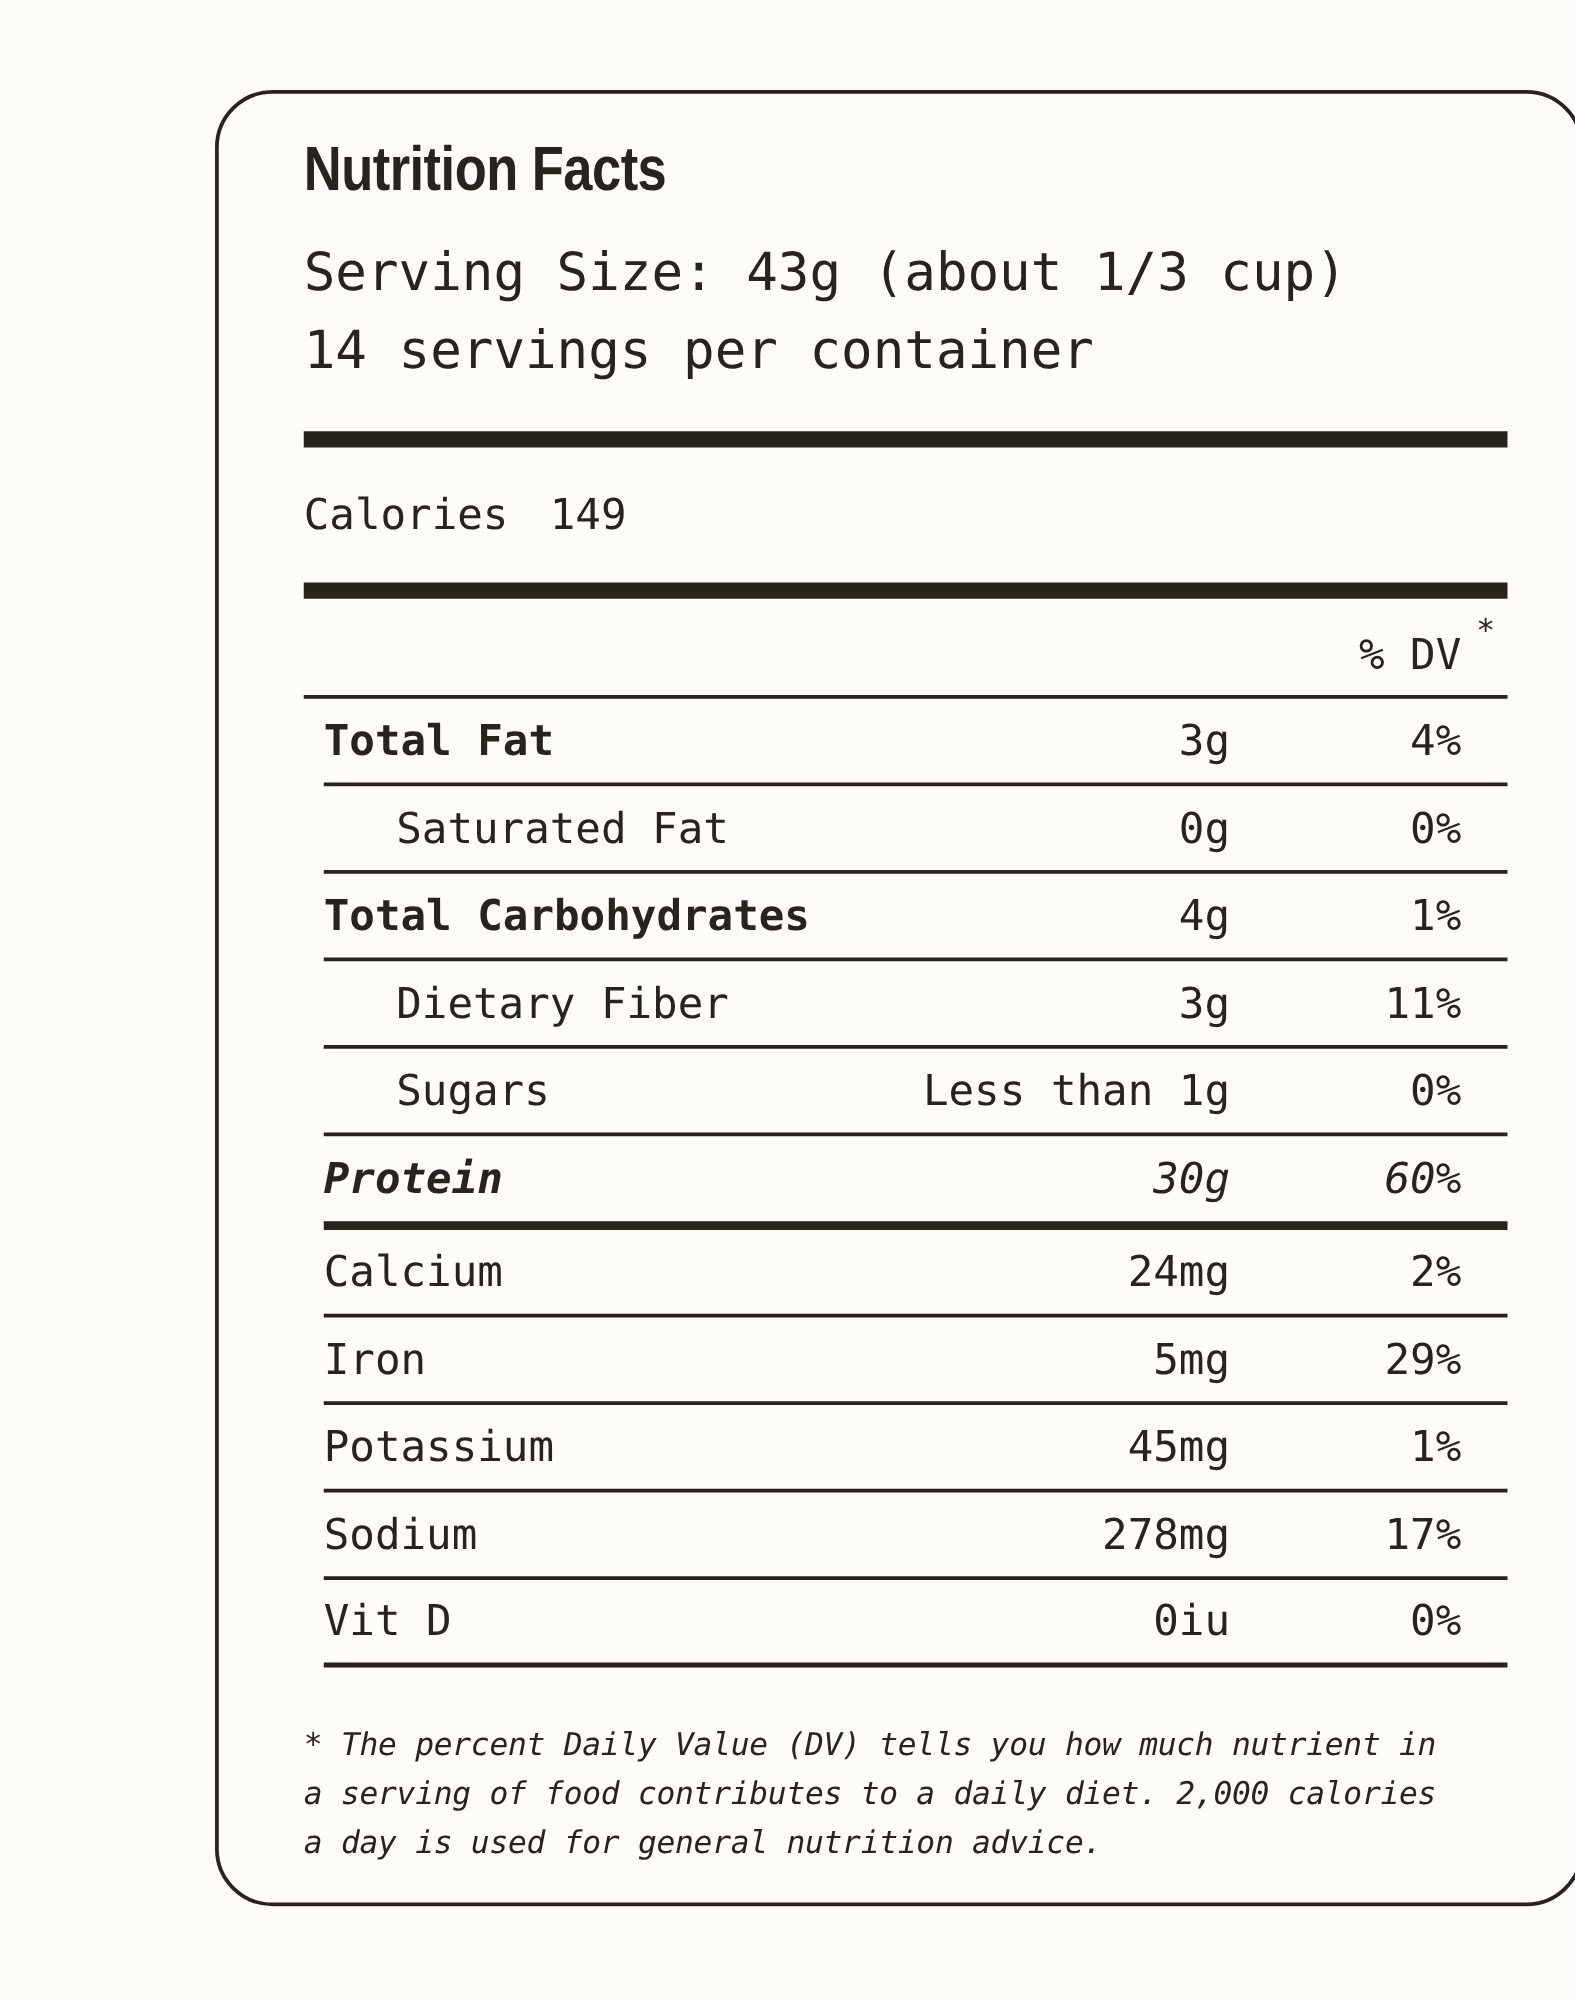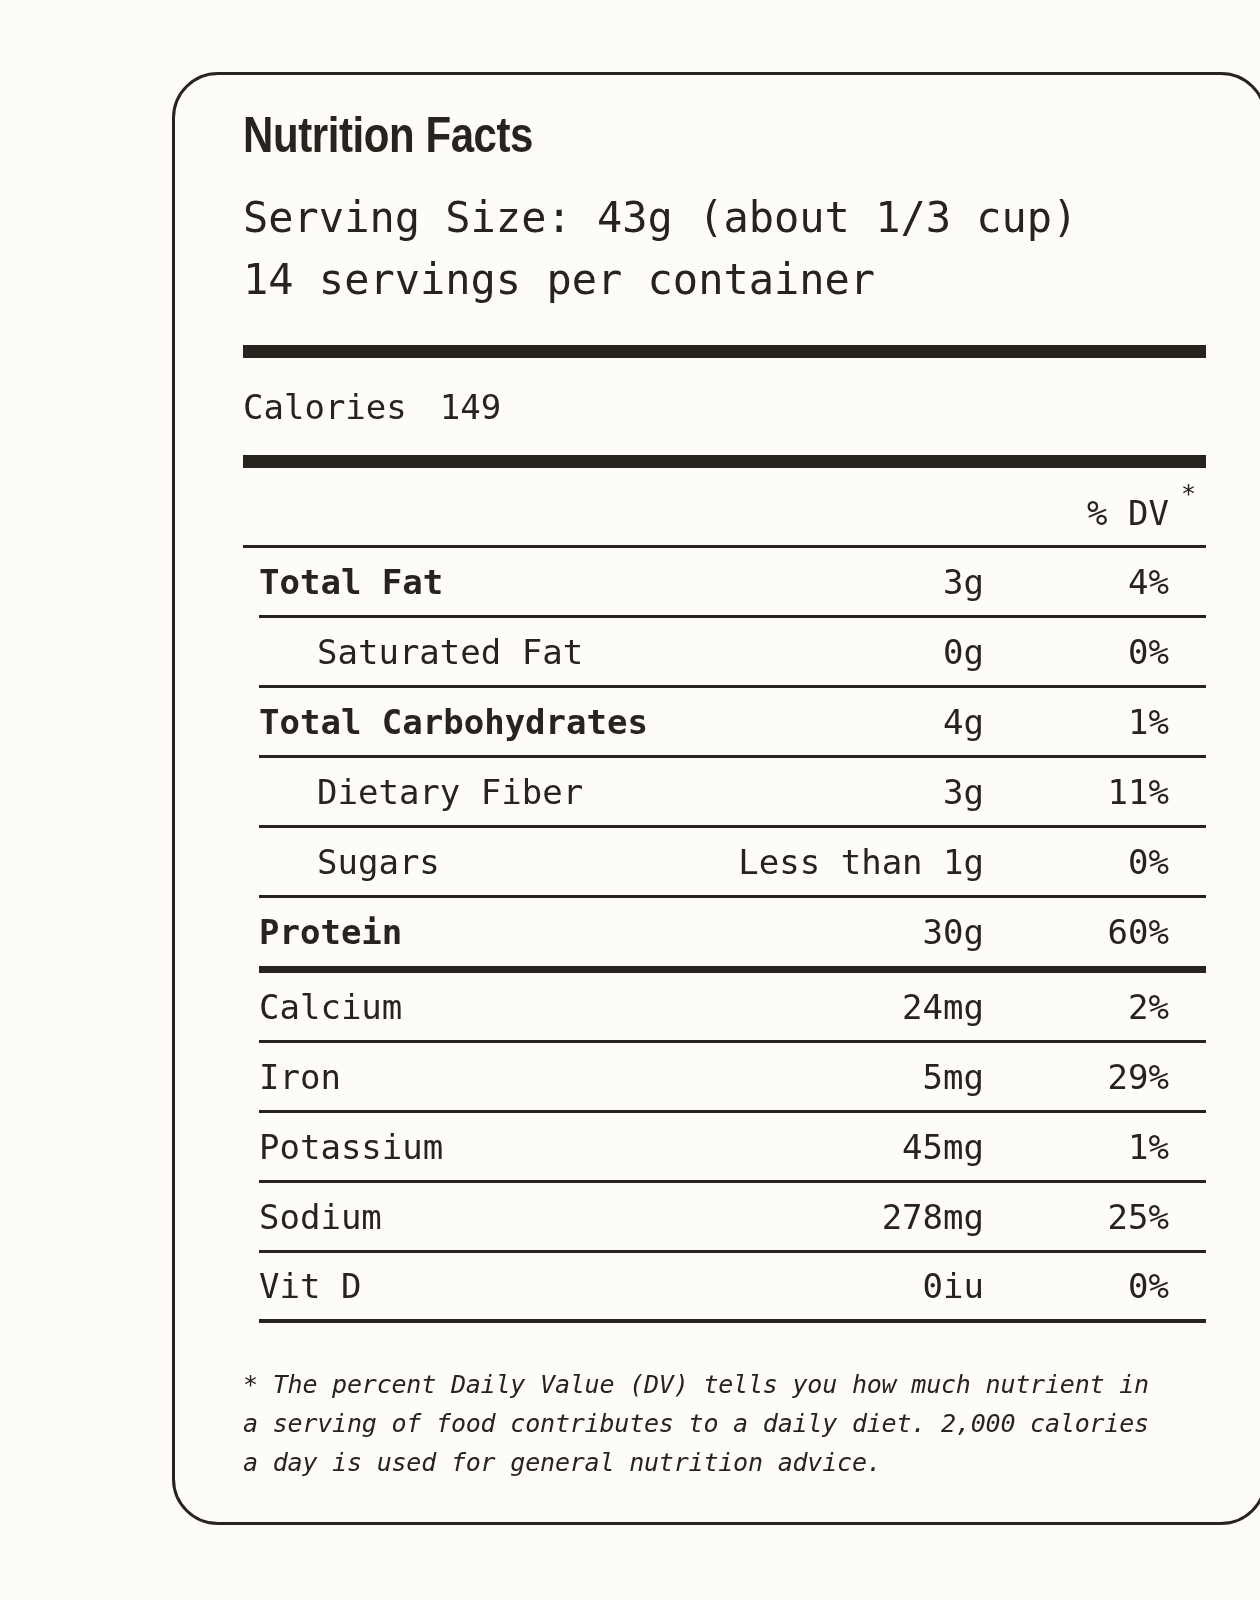--- a/index.html
+++ b/index.html
@@ -47,21 +47,21 @@
     line-height:62px;
     white-space:nowrap;
   }
   .bar{
     height:13px;
     background:var(--ink);
     margin-top:34px;
   }
   .bar.no-gap{ margin-top:0; }
   .calories-row{
-    height:97px;
+    height:108px;
     display:flex;
     align-items:center;
     font-size:34px;
   }
   .calories-row .cal-value{ margin-left:33px; }
   .dv-header-row{
     height:80px;
     box-sizing:border-box;
     display:flex;
     justify-content:flex-end;
@@ -92,21 +92,21 @@
     box-sizing:border-box;
     border-bottom:3px solid var(--ink);
     font-size:34px;
     white-space:nowrap;
     margin-left:16px;
   }
   .row .name{ font-weight:normal; }
   .row.bold .name{ font-weight:bold; }
   .row.indent .name{ padding-left:58px; }
   .row .amount{ margin-left:auto; text-align:right; }
-  .row.thick{ height:75px; border-bottom-width:7px; }
+  .row.thick{ height:75px; border-bottom-width:7px;font-style:italic; }
   .row.final{ border-bottom-width:4px; }
   .footnote{
     margin-top:42px;
     font-style:italic;
     font-size:25px;
     line-height:39px;
     letter-spacing:-0.2px;
   }
   .footnote div{ white-space:nowrap; }
 </style>
@@ -191,21 +191,21 @@
 
       <div class="row">
         <span class="name">Potassium</span>
         <span class="amount">45mg</span>
         <span class="pct pct-col">1%</span>
       </div>
 
       <div class="row">
         <span class="name">Sodium</span>
         <span class="amount">278mg</span>
-        <span class="pct pct-col">25%</span>
+        <span class="pct pct-col">17%</span>
       </div>
 
       <div class="row final">
         <span class="name">Vit D</span>
         <span class="amount">0iu</span>
         <span class="pct pct-col">0%</span>
       </div>
     </div>
   </div>
 

